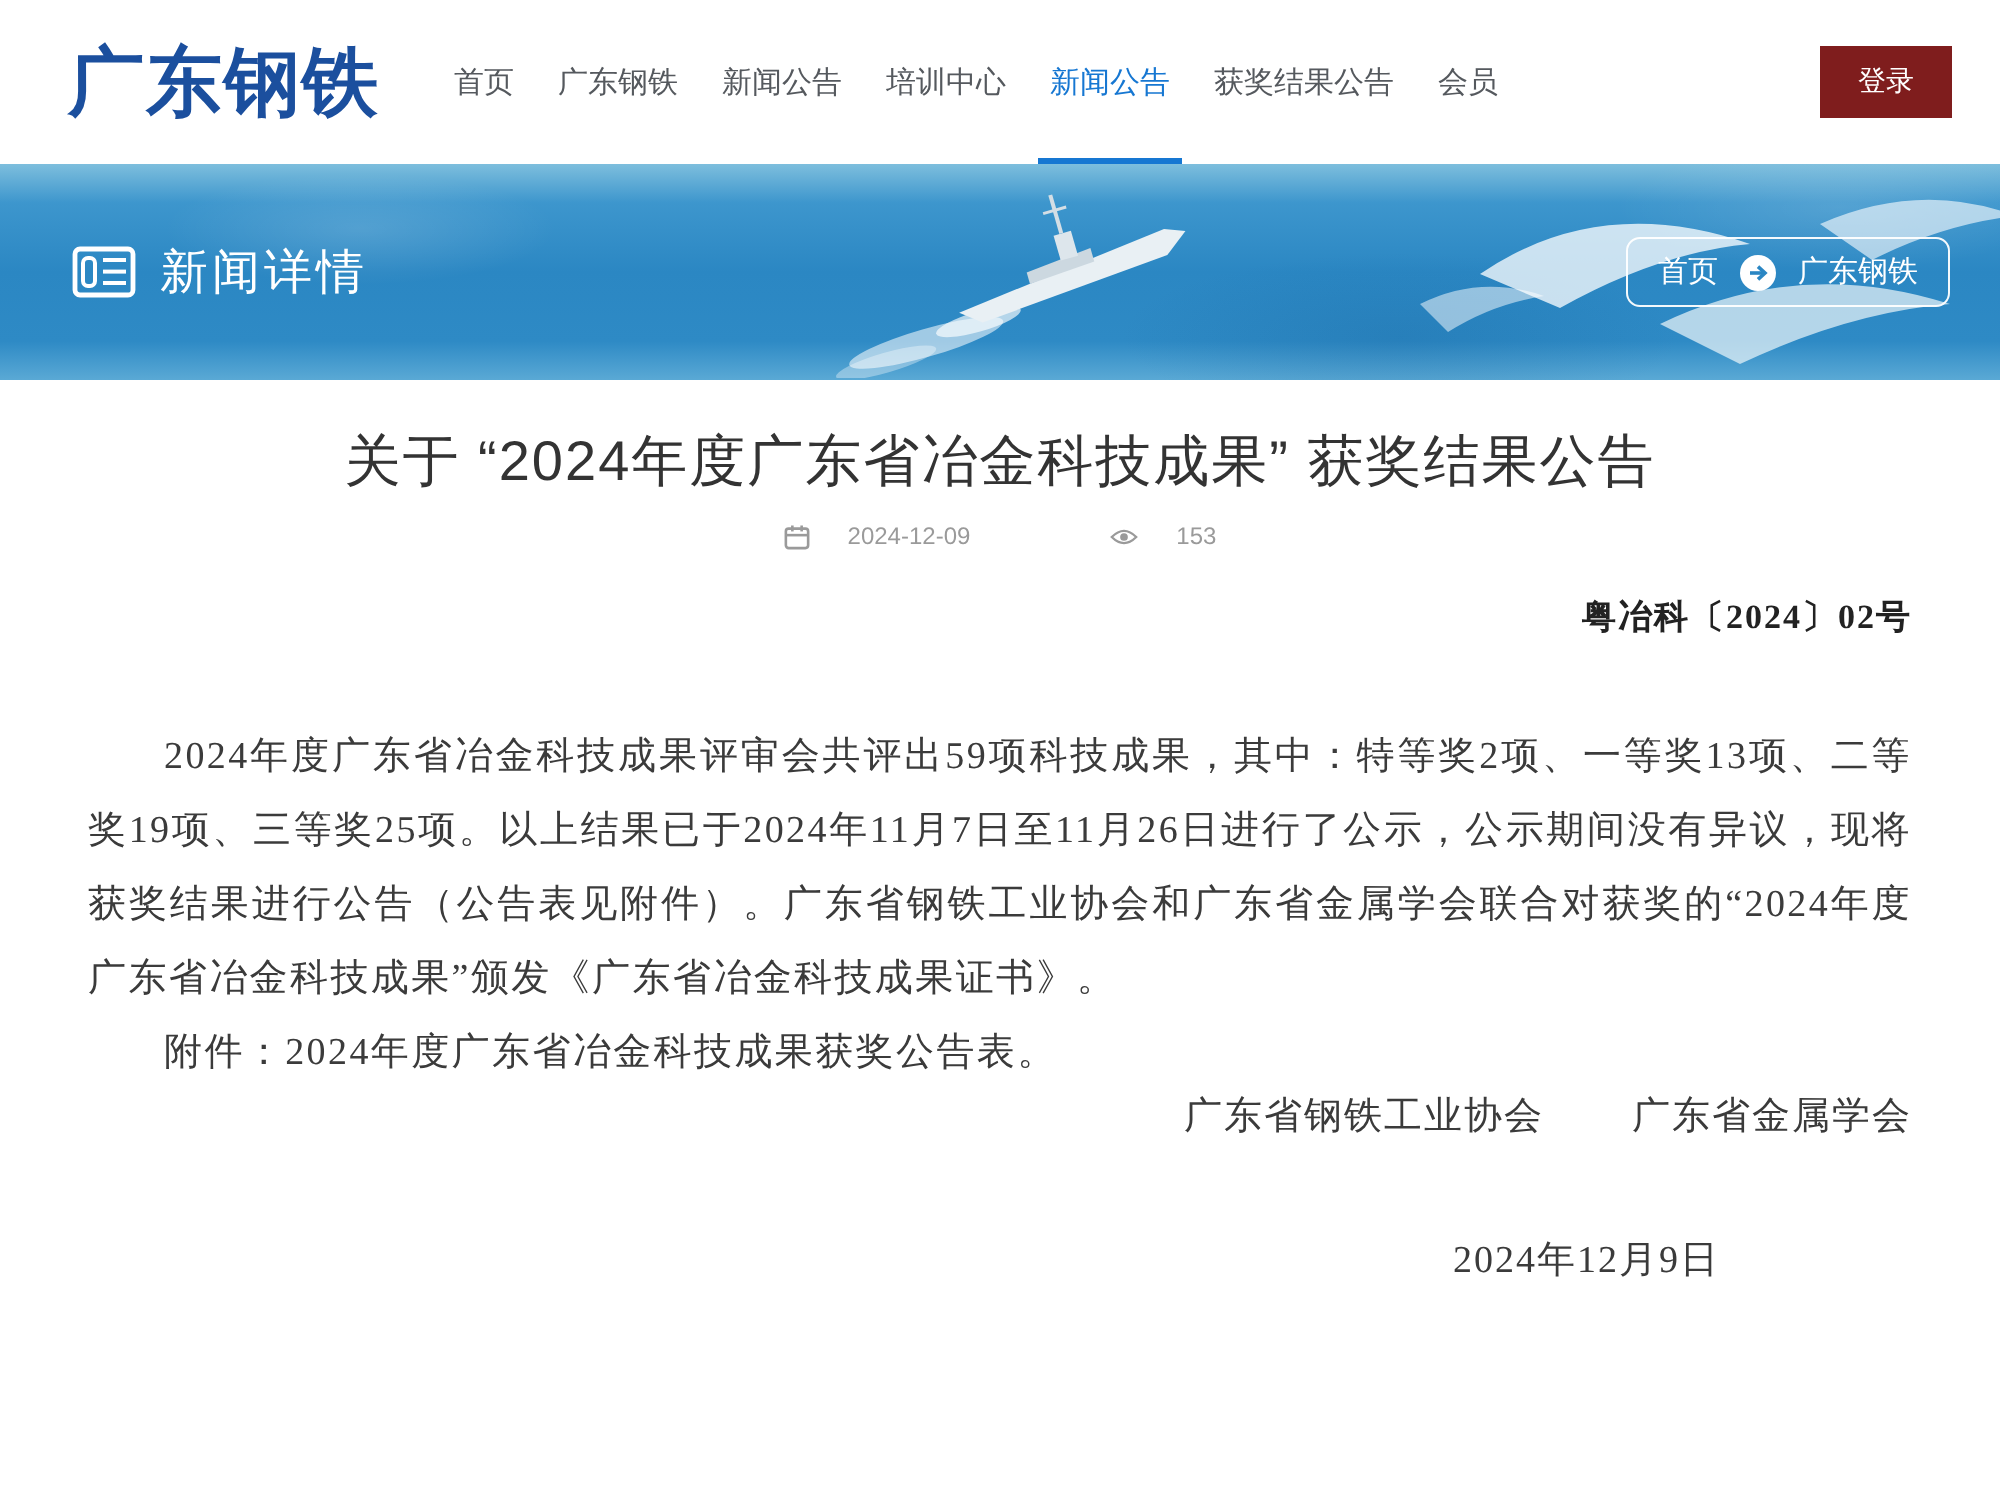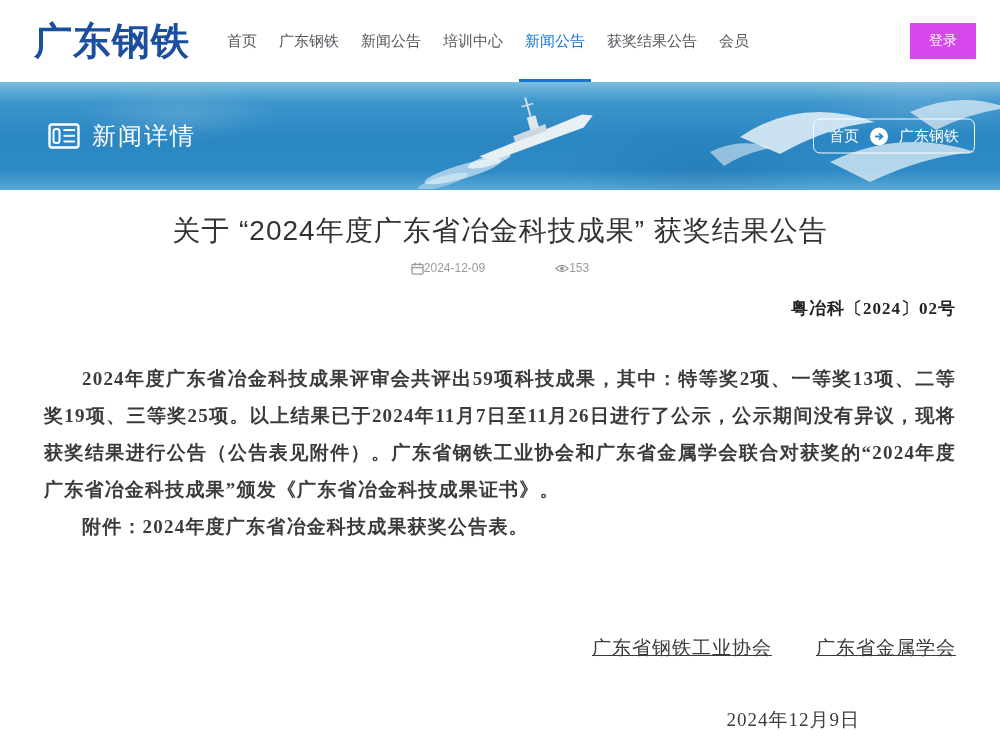--- a/index.html
+++ b/index.html
@@ -36,40 +36,40 @@
   .nav-item.active { color:#1677d2; }
   .nav-item.active::after {
     content:""; position:absolute; left:-6px; right:-6px; bottom:0; height:3px; background:#1677d2;
   }
   .nav-item.gradient span {
     background:linear-gradient(90deg,#b45be0 0%, #7f85ee 50%, #3fc0f0 100%);
     -webkit-background-clip:text; background-clip:text; color:transparent;
   }
   .login-btn {
     margin-left:auto; margin-right:24px;
-    background:#d946ef; color:#fff;
+    background:#7f1d1d; color:#fff;
     font-size:14px; border:none; cursor:pointer;
     padding:9px 19px;
     font-family:"Liberation Sans", sans-serif;
   }
 
   
   .banner {
     height:108px; position:relative; overflow:hidden;
     background:linear-gradient(180deg,#7dbedd 0%, #3d96cd 18%, #2b87c3 50%, #2e8ac5 82%, #5aa9d5 100%);
   }
   .banner::before {
     content:""; position:absolute; inset:0;
     background:
       radial-gradient(140px 40px at 18% 30%, rgba(255,255,255,.14), transparent 70%),
       radial-gradient(200px 60px at 70% 80%, rgba(10,80,140,.18), transparent 70%),
       radial-gradient(160px 45px at 92% 20%, rgba(255,255,255,.12), transparent 70%);
   }
   .banner-title {
-    position:absolute; left:48px; top:50%; transform:translateY(-50%);
+    position:absolute; left:36px; top:50%; transform:translateY(-50%);
     display:flex; align-items:center; gap:12px; color:#fff; z-index:3;
   }
   .banner-title-text { font-size:24px; letter-spacing:2px; }
   .ship-svg { position:absolute; left:415px; top:12px; z-index:1; }
   .spray-svg { position:absolute; right:-10px; top:0; z-index:1; }
   .breadcrumb {
     position:absolute; right:25px; top:50%; transform:translateY(-50%);
     display:flex; align-items:center; gap:11px;
     border:1px solid rgba(255,255,255,.95); border-radius:7px;
     padding:7px 15px;
@@ -88,42 +88,41 @@
     margin-top:22px;
     text-align:center;
     font-size:28px; font-weight:400; color:#333;
     letter-spacing:1px;
   }
   .article-meta {
     margin-top:11px;
     display:flex; justify-content:center; gap:70px;
     color:#9a9a9a; font-size:12px;
   }
-  .meta-item { display:flex; align-items:center; gap:0; }
+  .meta-item { display:flex; align-items:center; gap:19px; }
   .doc-number {
     margin-top:22px; text-align:right;
     font-family:"Liberation Serif", serif;
     font-weight:bold; font-size:17px; color:#222;
     letter-spacing:1px;
   }
   .body-text {
     margin-top:40px;
     font-family:"Liberation Serif", serif;
     font-size:19px; color:#3b3b3b;
     line-height:37px;
     text-align:justify;
     letter-spacing:1.2px;
   }
-  .para { text-indent:2em;font-weight:bold; }
+  .para { text-indent:2em; }
   .para + .para { }
   .signature {
-    margin-top:90px;
     display:flex; justify-content:flex-end; gap:44px;
     font-family:"Liberation Serif", serif;
-    font-size:19px; color:#3b3b3b; letter-spacing:1px;text-decoration:underline;
+    font-size:19px; color:#3b3b3b; letter-spacing:1px;
   }
   .sign-date {
     margin-top:46px;
     text-align:right; padding-right:96px;
     font-family:"Liberation Serif", serif;
     font-size:19px; color:#3b3b3b; letter-spacing:1px;
   }
 </style>
 </head>
 <body>

